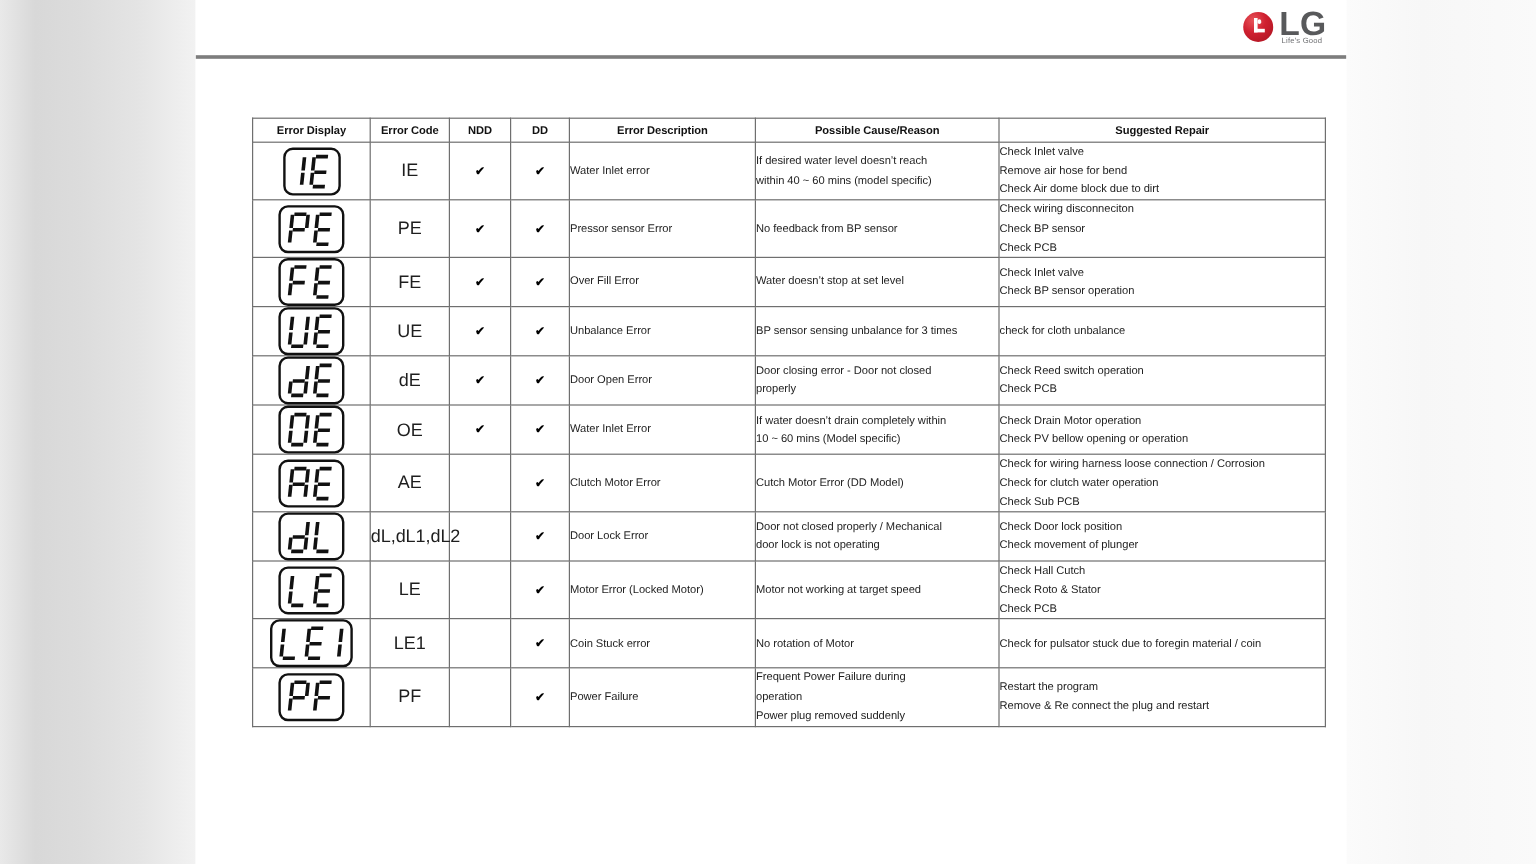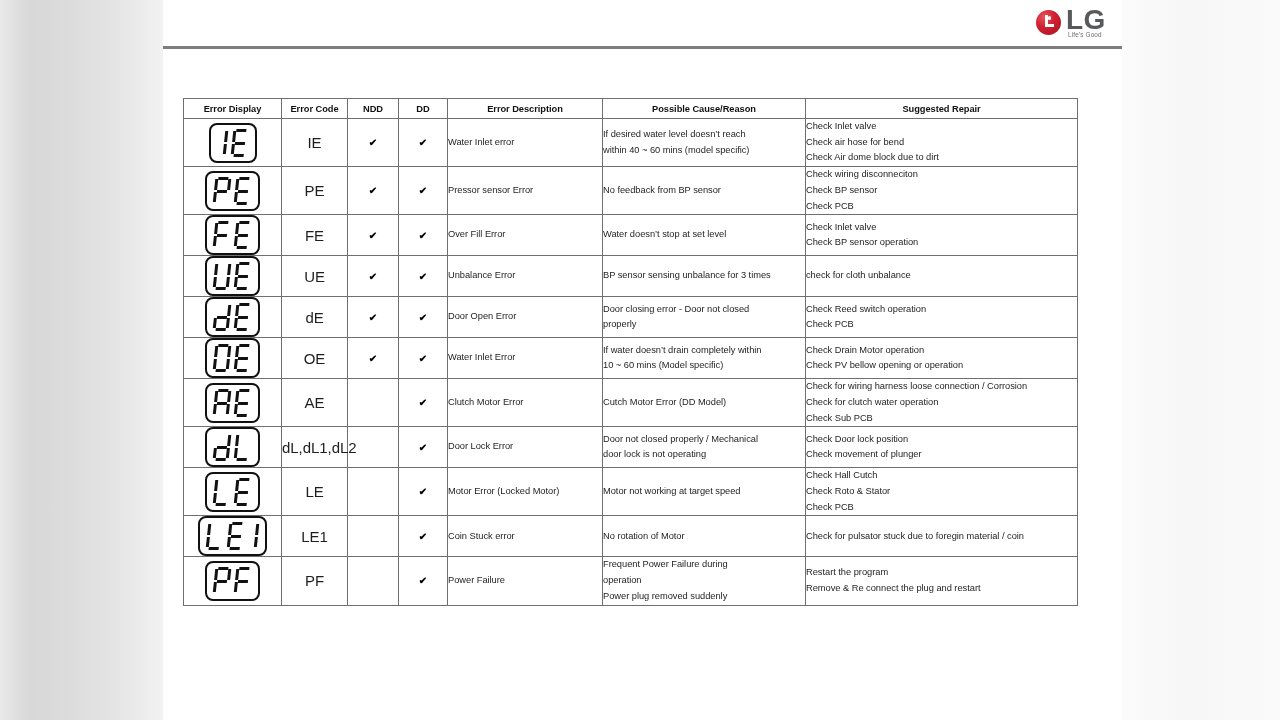--- a/index.html
+++ b/index.html
@@ -139,20 +139,21 @@
     position: absolute;
     left: 20px;
     top: 98px;
     width: 894px;
   }
   table.err {
     border-collapse: collapse;
     table-layout: fixed;
     width: 894px;
     background: #ffffff;
+    margin-left: 27px;
   }
   table.err th, table.err td {
     border: 1px solid #6f6f6f;
     vertical-align: middle;
     padding: 0;
     background: #ffffff;
   }
   table.err thead th {
     height: 19px;
     font-size: 9.3px;
@@ -300,21 +301,21 @@
               <td class="cell-code">IE</td>
               <td class="cell-check">✔</td>
               <td class="cell-check">✔</td>
               <td class="cell-text">Water Inlet error</td>
               <td class="cell-text top">
                 <span class="line">If desired water level doesn’t reach</span>
                 <span class="line">within 40 ~ 60 mins (model specific)</span>
               </td>
               <td class="cell-text top">
                 <span class="line">Check Inlet valve</span>
-                <span class="line">Check air hose for bend</span>
+                <span class="line">Remove air hose for bend</span>
                 <span class="line">Check Air dome block due to dirt</span>
               </td>
             </tr>
             <tr>
               <td class="cell-display"><div class="seg-box"><div class="seg-chars">
                     <span class="seg">
                       <i class="a"></i>
                       <i class="b"></i>
                       <i class="e"></i>
                       <i class="f"></i>

